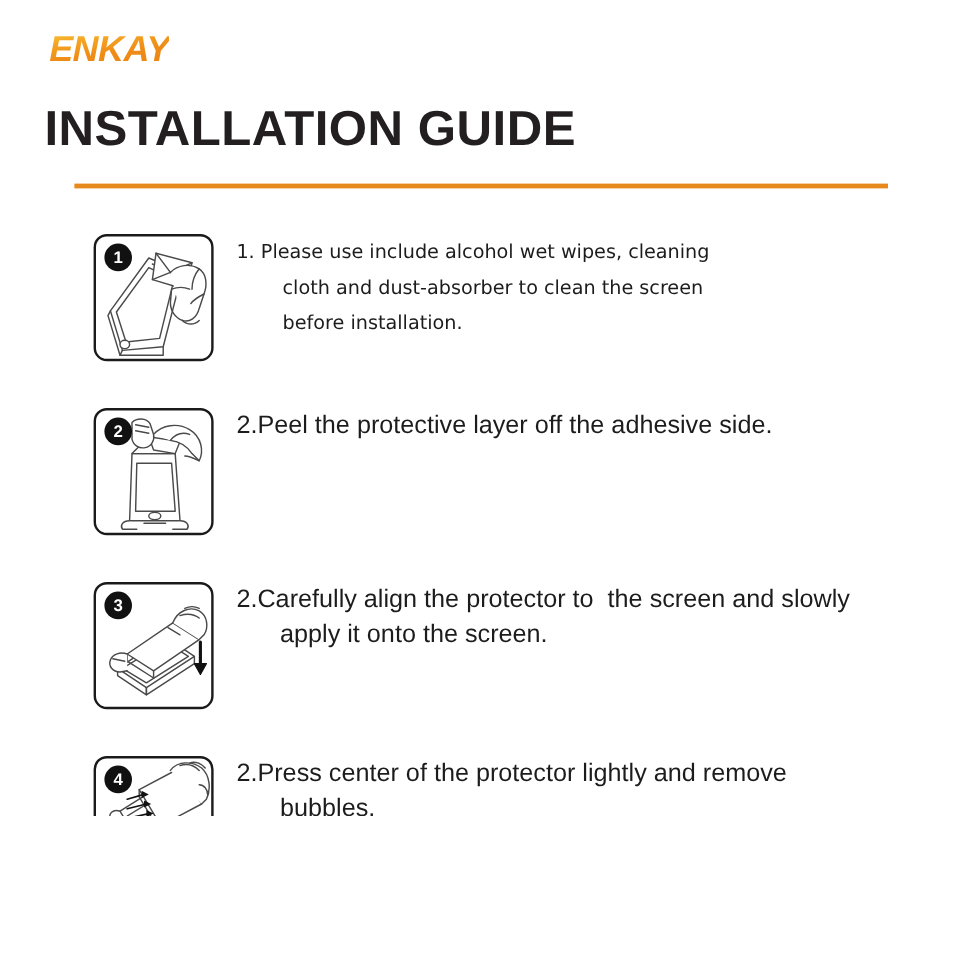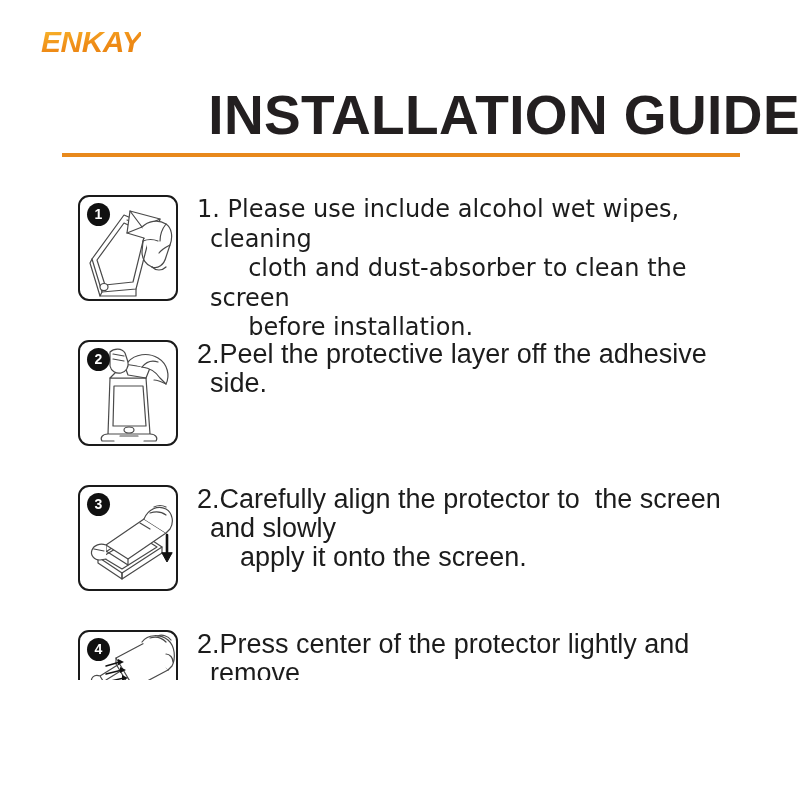--- a/index.html
+++ b/index.html
@@ -48,24 +48,24 @@
     white-space: nowrap;
     z-index: -1;
   }
 
   
   #page-title {
     position: absolute;
     left: 0;
     right: 0;
     top: 84px;
-    text-align: right;
-    font-family: "Liberation Sans", sans-serif;
-    font-weight: bold;
-    font-size: 55px;
+    text-align: left;
+    font-family: "Liberation Sans", sans-serif;
+    font-weight: bold;
+    font-size: 41px;
     letter-spacing: 0.4px;
     color: #231f20;
     line-height: 1.15;
     padding-left: 37px;
   }
 
   
   #title-divider {
     position: absolute;
     left: 62px;
@@ -114,29 +114,29 @@
     line-height: 23px;
     text-align: center;
     z-index: 5;
   }
   .step-text {
     position: absolute;
     left: 197px;
     top: 0;
     width: 560px;
     color: #1c1c1c;
-    font-size: 27px;
+    font-size: 21px;
     line-height: 29px;
     text-indent: -13px;
     padding-left: 13px;
     white-space: pre-wrap;
   }
   .step-text.humanist {
     font-family: "DejaVu Sans", sans-serif;
-    font-size: 24px;
+    font-size: 16px;
     line-height: 29.5px;
   }
   .step-text.grotesque {
     font-family: "Liberation Sans", sans-serif;
   }
 </style>
 </head>
 <body>
 
 <div id="page">

